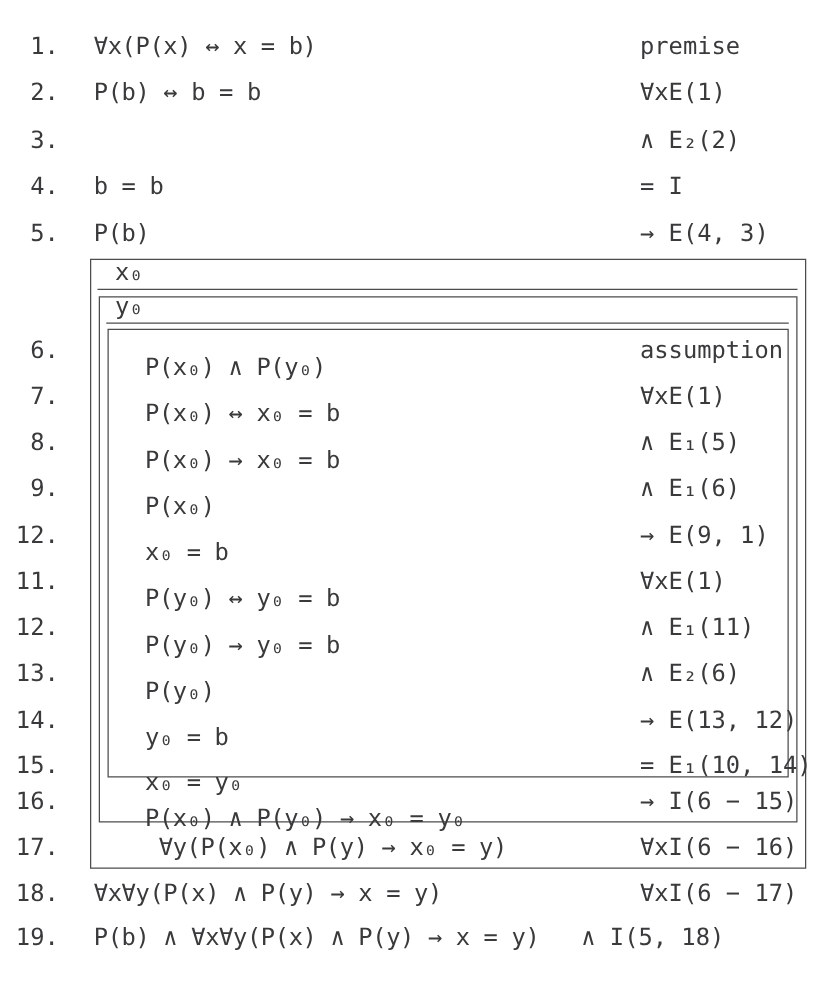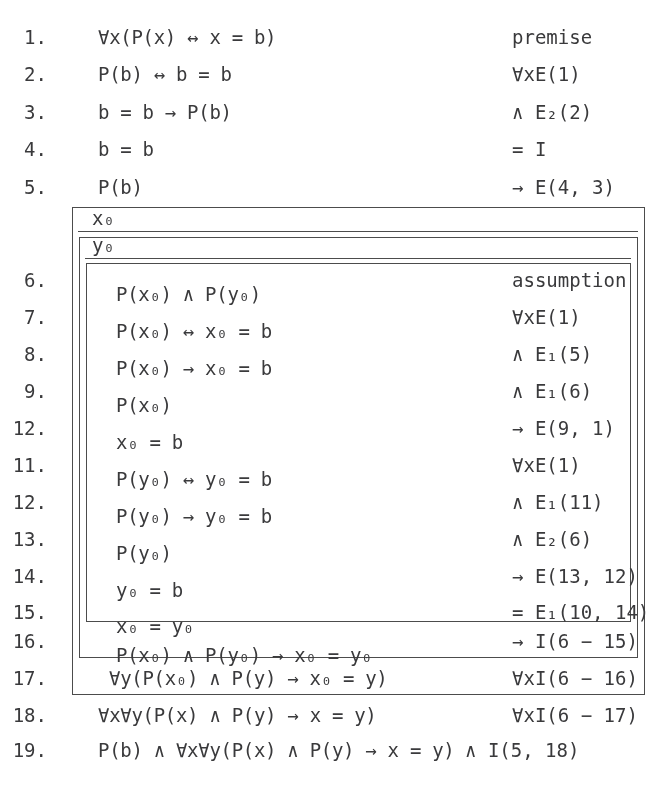--- a/index.html
+++ b/index.html
@@ -13,24 +13,24 @@
     overflow:hidden;
   }
   .row{
     position:absolute;left:0;width:100%;height:37px;
     display:flex;align-items:center;
   }
   .num{
     flex:0 0 47px;text-align:right;white-space:pre;
   }
   .formula{
-    margin-left:51px;white-space:pre;letter-spacing:-0.3px;
+    margin-left:28px;white-space:pre;letter-spacing:-0.3px;
   }
   .in-box .formula{margin-left:69px;margin-top:28px;}
-  .row-17 .formula{margin-left:62px;}
+  .row-17 .formula{margin-left:80px;}
   .just{
     position:absolute;left:512px;white-space:pre;
   }
   .row-19 .just{left:465px;}
   .scope-box{
     position:absolute;border:1.5px solid #4c4c4c;box-sizing:border-box;
     background:transparent;
   }
   .flag{
     position:absolute;height:26px;display:flex;align-items:center;
@@ -69,21 +69,20 @@
     <span class="formula">∀x(P(x) ↔ x = b)</span>
     <span class="just">premise</span>
   </div>
   <div class="row r2">
     <span class="num">2.</span>
     <span class="formula">P(b) ↔ b = b</span>
     <span class="just">∀xE(1)</span>
   </div>
   <div class="row r3">
     <span class="num">3.</span>
-    <span class="formula">b = b → P(b)</span>
     <span class="just">∧ E₂(2)</span>
   </div>
   <div class="row r4">
     <span class="num">4.</span>
     <span class="formula">b = b</span>
     <span class="just">= I</span>
   </div>
   <div class="row r5">
     <span class="num">5.</span>
     <span class="formula">P(b)</span>

